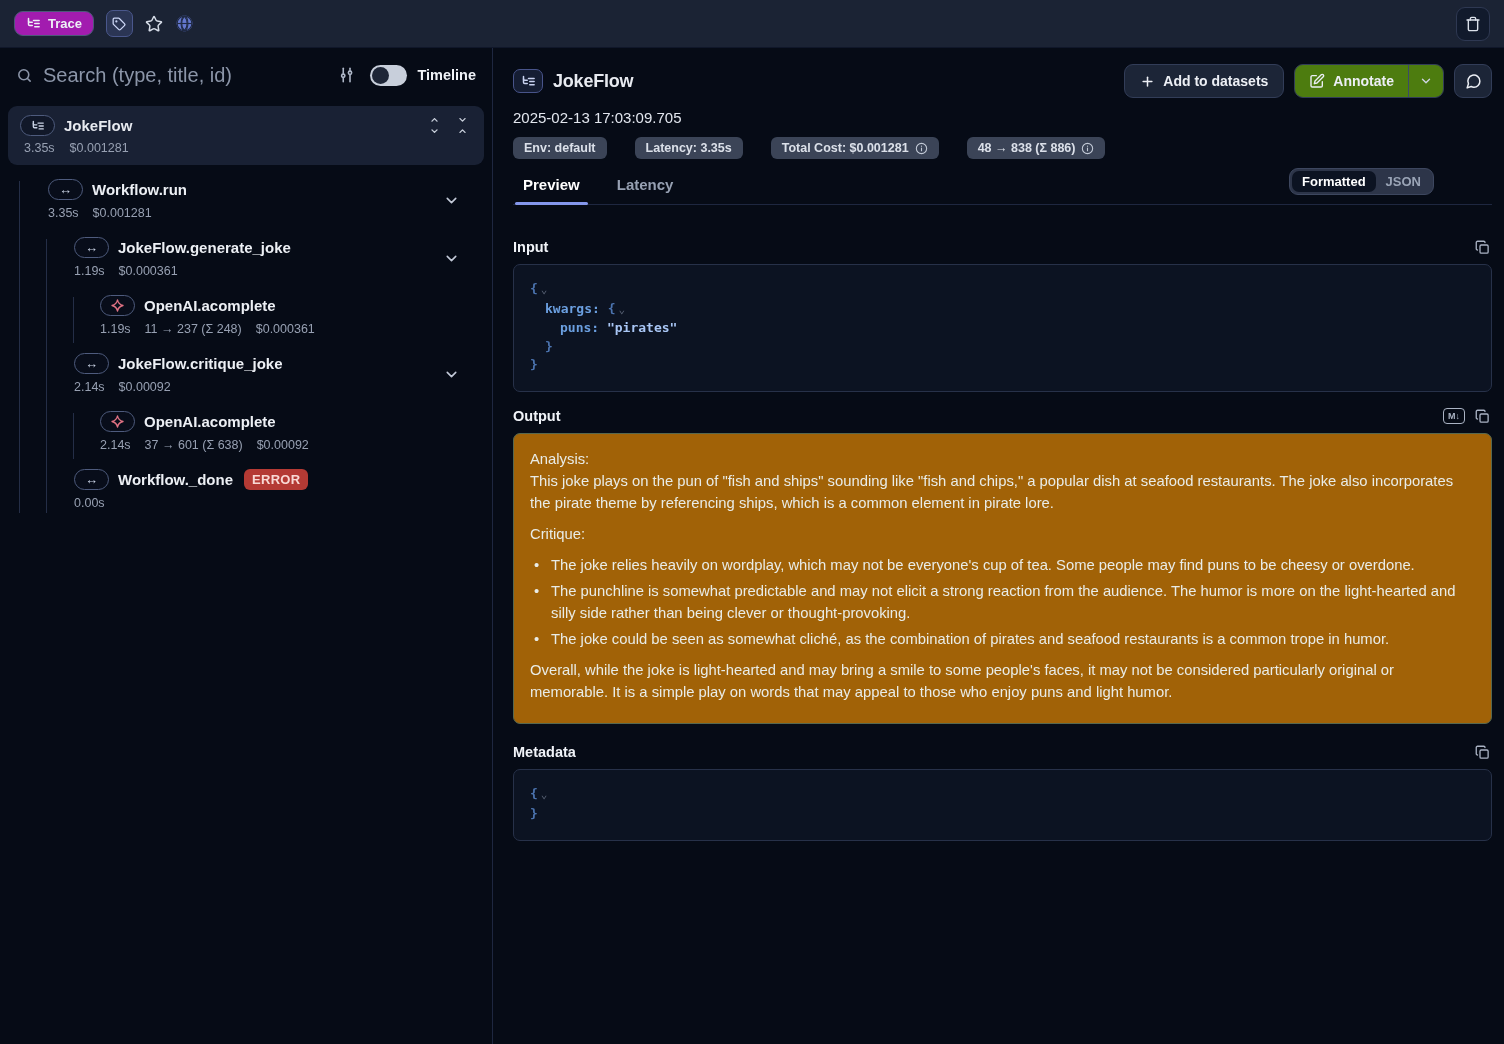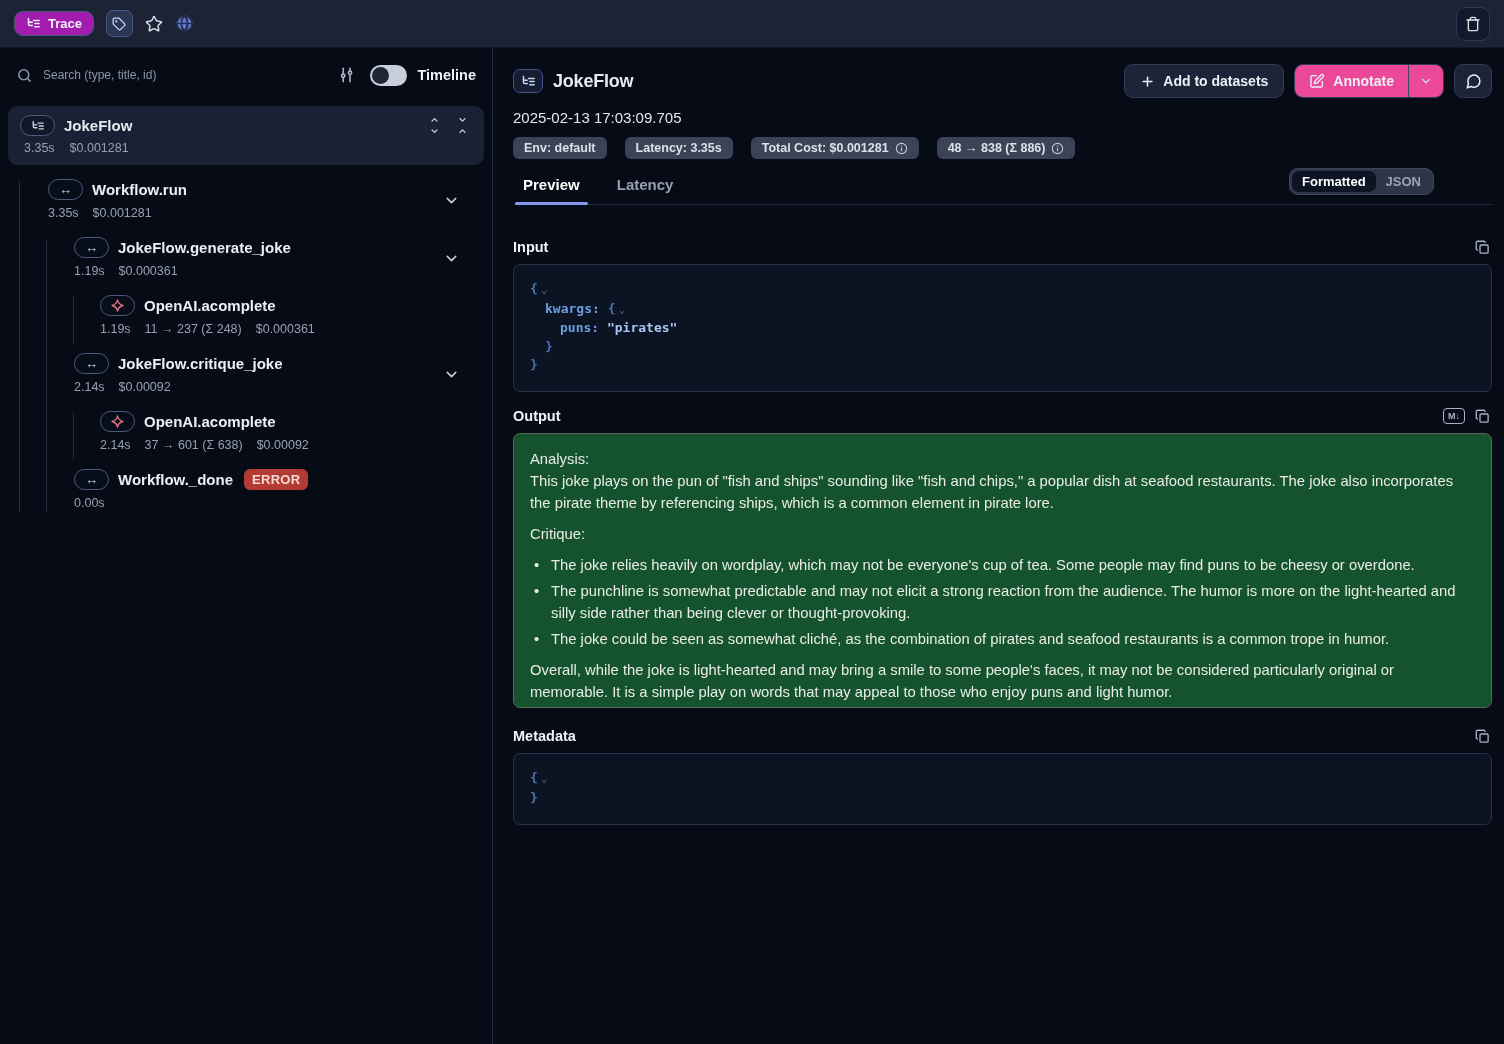--- a/index.html
+++ b/index.html
@@ -38,21 +38,21 @@
 
   
   .app-body { display:flex; height:996px; }
   .sidebar { width:493px; border-right:1px solid #1e2740; position:relative; }
   .main { flex:1; position:relative; padding:0 12px 0 20px; }
 
   
   .search-row { height:54px; display:flex; align-items:center; padding:0 16px; gap:10px; }
   .search-input {
     flex:1; background:transparent; border:none; outline:none;
-    color:#e7eaf0; font-size:12px; font-family:"Liberation Sans",sans-serif;
+    color:#e7eaf0; font-size:20px; font-family:"Liberation Sans",sans-serif;
   }
   .search-input::placeholder { color:#8b95a8; }
   .filter-btn { background:none; border:none; color:#aeb7c8; cursor:pointer; margin-right:4px; }
   .toggle {
     width:37px; height:21px; border-radius:11px; background:#c8cfdb;
     position:relative; cursor:pointer; flex:none;
   }
   .toggle .knob {
     position:absolute; left:2px; top:2px; width:17px; height:17px;
     border-radius:50%; background:#1e2637;
@@ -98,31 +98,31 @@
   }
   .main-title { font-size:18px; font-weight:700; letter-spacing:-.2px; }
   .header-actions { margin-left:auto; display:flex; align-items:center; gap:10px; }
   .btn {
     display:flex; align-items:center; gap:8px; height:34px; padding:0 15px;
     background:#1c2537; border:1px solid #323d58; border-radius:9px;
     color:#eceff5; font-size:14px; font-weight:600; cursor:pointer;
     font-family:"Liberation Sans",sans-serif;
   }
   .split-btn { display:flex; align-items:stretch; height:34px; border:1px solid #323d58;
-    border-radius:9px; background:#ec4899; overflow:hidden; }
+    border-radius:9px; background:#4d7c0f; overflow:hidden; }
   .split-main { display:flex; align-items:center; gap:8px; padding:0 14px;
     font-size:14px; font-weight:600; color:#eceff5; cursor:pointer; }
   .split-divider { width:1px; background:#3c4a68; margin:0; }
   .split-caret { width:34px; display:flex; align-items:center; justify-content:center;
     color:#cdd4e0; cursor:pointer; }
   .comment-btn { width:38px; justify-content:center; padding:0; }
 
   .timestamp { margin-top:11px; font-size:15px; color:#e2e6ee; }
 
-  .badge-row { margin-top:11px; display:flex; gap:18px; }
+  .badge-row { margin-top:11px; display:flex; gap:28px; }
   .metabadge {
     display:flex; align-items:center; gap:6px; background:#3b4457; border-radius:6px;
     padding:4px 11px; font-size:12.5px; font-weight:700; color:#dbe0e9;
   }
   .info-icon { color:#c2c9d6; }
 
   .tabs-row { margin-top:13px; border-bottom:1px solid #1e2740; display:flex; gap:33px;
     position:relative; padding-left:8px; }
   .tab { padding:4px 2px 11px 2px; font-size:15px; font-weight:700; color:#96a0b2;
     cursor:pointer; position:relative; background:none; border:none;
@@ -161,22 +161,22 @@
   }
   .json-line { white-space:pre; }
   .j-brace { color:#4c74b0; font-weight:700; }
   .j-key { color:#6b9fe0; font-weight:700; }
   .j-str { color:#a9c6f5; font-weight:700; }
   .j-chev { color:#5d6679; font-size:11px; margin-left:3px; cursor:pointer; }
   .input-box { min-height:128px; }
   .meta-box { min-height:72px; }
 
   .output-box {
-    margin-top:9px; background:#14532d; border:1px solid #57684f; border-radius:7px;
-    padding:12px 16px 4px 16px; font-size:14.8px; line-height:22px; color:#e9ece7;
+    margin-top:9px; background:#a16207; border:1px solid #57684f; border-radius:7px;
+    padding:12px 16px 20px 16px; font-size:14.8px; line-height:22px; color:#e9ece7;
   }
   .op { margin-top:9px; }
   .op.first { margin-top:2px; }
   .op.cont { margin-top:0; }
   .oli { display:flex; margin-top:4px; }
   .oli.lead { margin-top:9px; }
   .oli .bullet { width:21px; flex:none; text-align:left; padding-left:4px; }
 </style>
 </head>
 <body>

